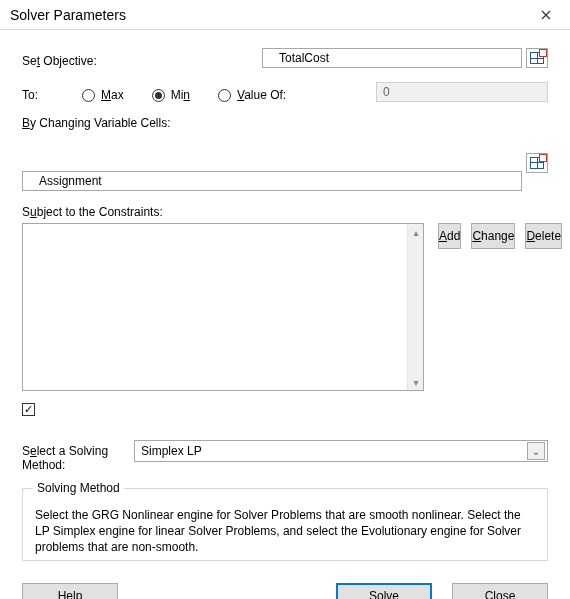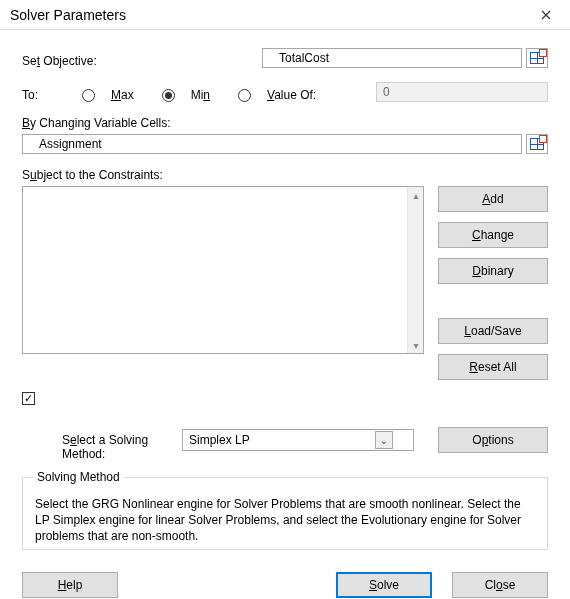--- a/index.html
+++ b/index.html
@@ -62,81 +62,81 @@
       linear-gradient(#2a579a,#2a579a) 0 50%/100% 1px no-repeat,
       linear-gradient(#2a579a,#2a579a) 50% 0/1px 100% no-repeat;
   }
   .ico-grid::after {
     content:"";
     position:absolute; right:-3px; top:-3px;
     width:6px; height:6px; border:1px solid #c0392b; background:#fff;
   }
 
   .radio-group { display:flex; align-items:center; gap:28px; }
-  .radio { display:flex; align-items:center; gap:16px; }
+  .radio { display:flex; align-items:center; gap:6px; }
   .radio-outer {
     width:13px; height:13px; border:1px solid #333; border-radius:50%;
     display:flex; align-items:center; justify-content:center; background:#fff;
   }
   .radio-dot { width:7px; height:7px; border-radius:50%; background:#333; }
 
   .readonly-box {
     width: 172px; height:20px;
     background:#f0f0f0;
     border:1px solid #d0d0d0;
     padding:1px 6px;
     color:#666;
     display:flex; align-items:center;
   }
 
   .full-input-row { display:flex; align-items:center; }
-  .full-input-row .text-input { flex:1; }
+  .full-input-row .text-input { flex:1;margin-top:37px; }
 
   .constraints-wrap { display:flex; gap:14px; margin-top:4px; }
   .constraints-list {
     flex:1; height:168px;
     border:1px solid #a7a7a7;
     background:#fff;
     position:relative;
     padding:3px 18px 3px 6px;
     white-space:pre;
     overflow:hidden;
   }
   .scroll-stub {
     position:absolute; right:0; top:0; bottom:0; width:16px;
     background:#f0f0f0; border-left:1px solid #e3e3e3;
   }
   .scroll-arrow {
     position:absolute; left:0; width:16px; height:16px;
     display:flex; align-items:center; justify-content:center;
     color:#888; font-size:10px;
   }
-  .side-buttons { width:110px; display:flex; flex-direction:column; gap:10px; }
+  .side-buttons { width:110px; display:flex; flex-direction:row; gap:10px; }
   .side-buttons .gap { height:14px; }
   .btn {
     height:26px;
     border:1px solid #adadad;
     background:#e1e1e1;
     display:flex; align-items:center; justify-content:center;
     font:inherit;
     cursor:default;
   }
 
   .checkbox-row { display:flex; align-items:center; gap:8px; margin-top:12px; }
   .chk {
     width:13px; height:13px; border:1px solid #333; background:#fff;
     display:flex; align-items:center; justify-content:center;
     font-size:11px; line-height:1;
   }
 
-  .method-row { display:flex; align-items:center; gap:24px; margin-top:14px;margin-left:40px; }
+  .method-row { display:flex; align-items:center; gap:16px; margin-top:14px; }
   .select {
     flex:1; height:22px; border:1px solid #a7a7a7; background:#fff;
     display:flex; align-items:center; justify-content:space-between;
-    padding:0 20px 0 6px;
+    padding:0 2px 0 6px;
   }
   .select .arrow {
     width:18px; height:18px; border:1px solid #a7a7a7;
     display:flex; align-items:center; justify-content:center;
     font-size:10px; color:#555; background:#f0f0f0;
   }
 
   .group-box {
     border:1px solid #d9d9d9;
     margin-top:16px;
@@ -226,21 +226,21 @@
       </div>
     </div>
     <div class="side-buttons">
       <div class="btn">
           <span><span class="u">A</span><span>dd</span></span>
         </div>
       <div class="btn">
           <span><span class="u">C</span><span>hange</span></span>
         </div>
       <div class="btn">
-          <span><span class="u">D</span><span>binary</span></span>
+          <span><span class="u">D</span><span>elete</span></span>
         </div>
       <div class="gap"></div>
       <div class="btn">
           <span><span class="u">L</span><span>oad/Save</span></span>
         </div>
       <div class="btn">
           <span><span class="u">R</span><span>eset All</span></span>
         </div>
     </div>
   </div>
@@ -251,23 +251,20 @@
 
   <div class="method-row">
     <div style="width:96px; white-space:pre-line">
       <span>S</span><span class="u">e</span><span>lect a Solving
 Method:</span>
     </div>
     <div class="select">
       <span>Simplex LP</span>
       <div class="arrow">⌄</div>
     </div>
-    <div class="btn" style="width:110px">
-      <span><span>O</span><span class="u">p</span><span>tions</span></span>
-    </div>
   </div>
 
   <div class="group-box">
     <div class="group-title">Solving Method</div>
     <div class="group-text">Select the GRG Nonlinear engine for Solver Problems that are smooth nonlinear. Select the LP Simplex engine for linear Solver Problems, and select the Evolutionary engine for Solver problems that are non-smooth.</div>
   </div>
 
   <div class="footer">
     <div class="btn">
         <span><span class="u">H</span><span>elp</span></span>

